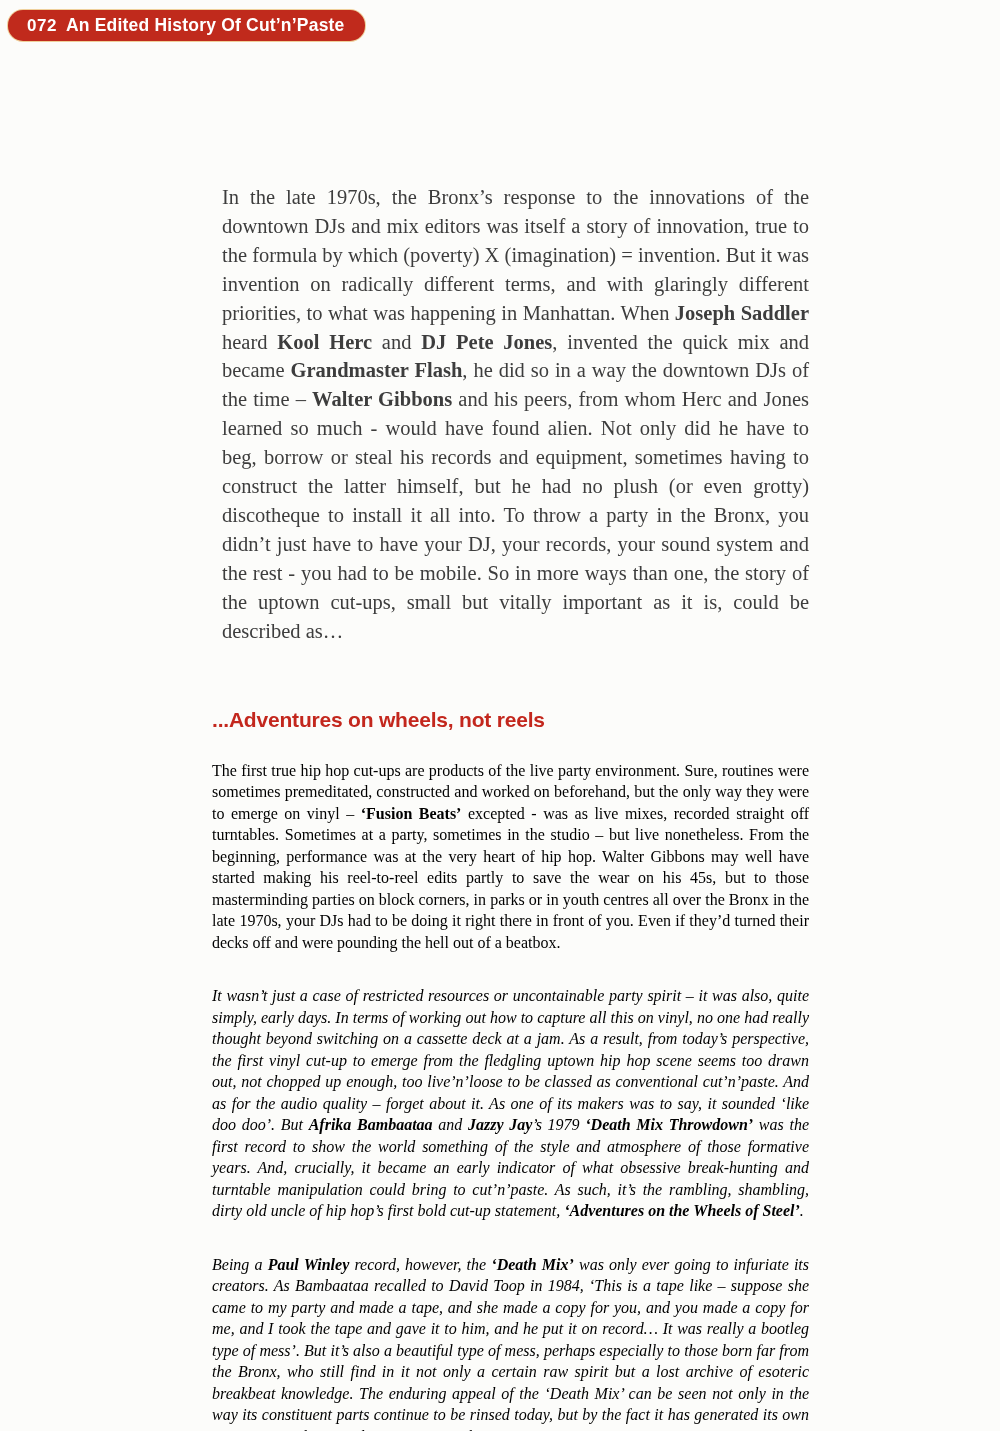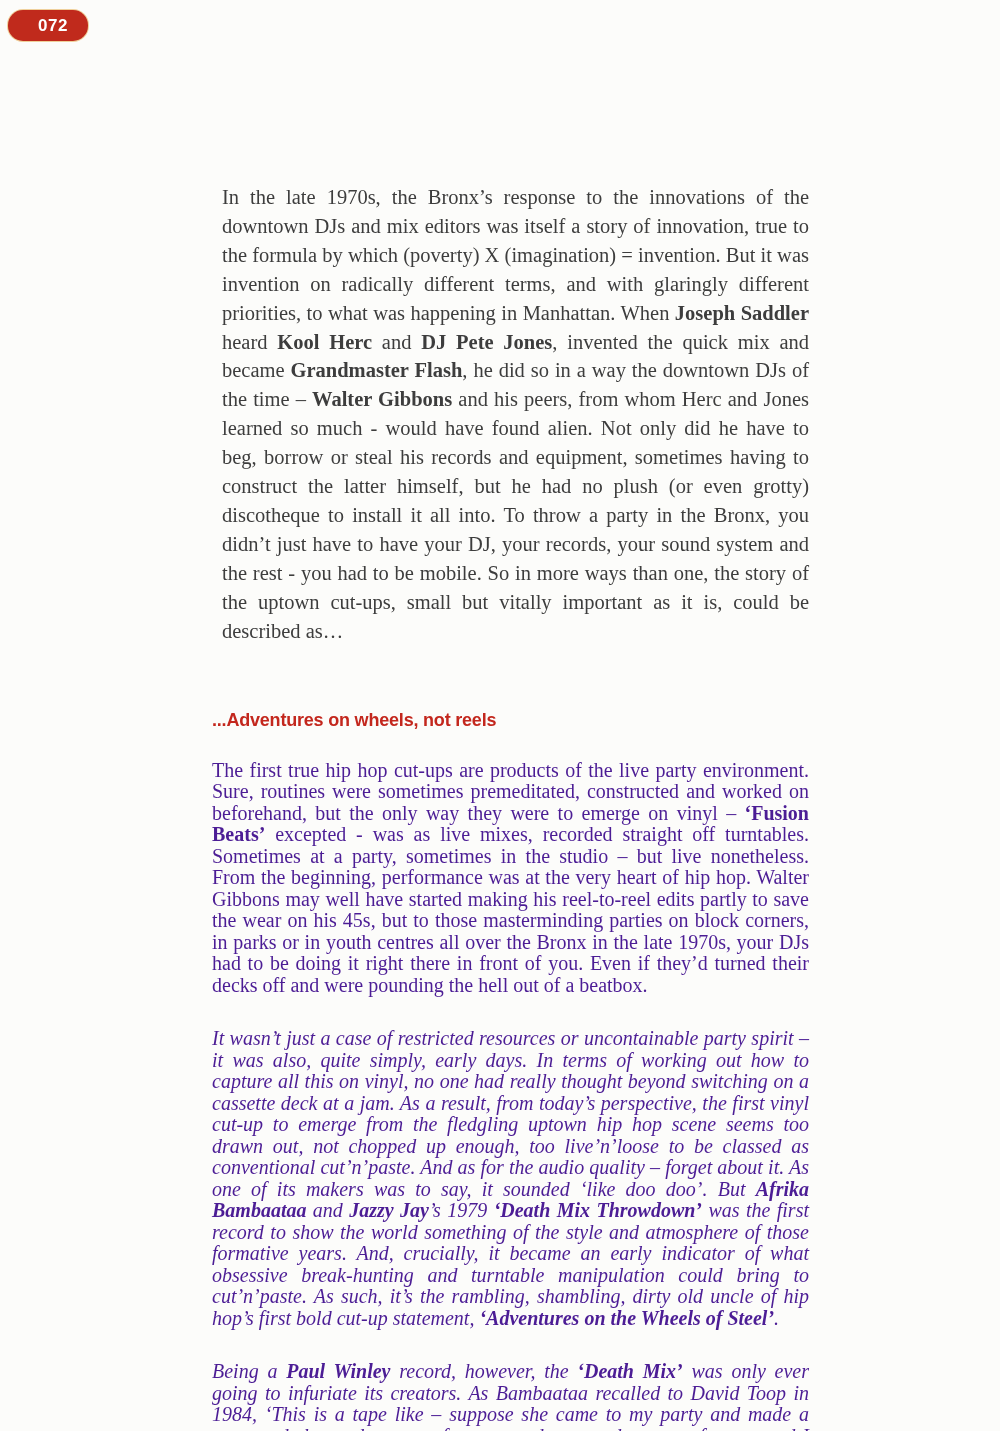--- a/index.html
+++ b/index.html
@@ -16,21 +16,21 @@
     font-family: "Liberation Serif", serif;
   }
   .badge {
     position: absolute;
     left: 8px;
     top: 10px;
     height: 31px;
     display: inline-flex;
     align-items: center;
     gap: 9px;
-    padding: 0 20px 0 30px;
+    padding: 0 20px 0 19px;
     background: #c02a1c;
     border-radius: 15px;
     box-shadow: 0 0 0 1px rgba(224, 156, 40, 0.45);
     font-family: "Liberation Sans", sans-serif;
     font-weight: bold;
     color: #ffffff;
   }
   .badge-num {
     font-size: 17px;
     letter-spacing: 0.5px;
@@ -59,42 +59,43 @@
     margin: 23px 0 0 10px;
     font-size: 20.5px;
     line-height: 28.9px;
     color: #3d3d3d;
     text-align: justify;
   }
   h2.sub {
     margin: 63px 0 0 0;
     font-family: "Liberation Sans", sans-serif;
     font-weight: bold;
-    font-size: 18px;
+    font-size: 21px;
     line-height: 22px;
     letter-spacing: -0.2px;
     color: #c3271d;
   }
   p.small {
     margin: 29px 0 0 0;
-    font-size: 20px;
+    font-size: 16px;
     line-height: 21.5px;
-    color: #4c1d95;
+    color: #000000;
     text-align: justify;
   }
   p.small + p.small { margin-top: 32px; font-style: italic; }
   b { font-weight: bold; }
 </style>
 </head>
 <body>
 
 <div class="page">
 
   <div class="badge">
     <span class="badge-num">072</span>
+    <span class="badge-title">An Edited History Of Cut’n’Paste</span>
   </div>
 
   <div class="content">
 
     <h1 class="title">
     </h1>
 
     <p class="intro"><span>In the late 1970s, the Bronx’s response to the innovations of the downtown DJs and mix editors was itself a story of innovation, true to the formula by which (poverty) X (imagination) = invention. But it was invention on radically different terms, and with glaringly different priorities, to what was happening in Manhattan. When </span><b>Joseph Saddler</b><span> heard </span><b>Kool Herc</b><span> and </span><b>DJ Pete Jones</b><span>, invented the quick mix and became </span><b>Grandmaster Flash</b><span>, he did so in a way the downtown DJs of the time – </span><b>Walter Gibbons</b><span> and his peers, from whom Herc and Jones learned so much - would have found alien. Not only did he have to beg, borrow or steal his records and equipment, sometimes having to construct the latter himself, but he had no plush (or even grotty) discotheque to install it all into. To throw a party in the Bronx, you didn’t just have to have your DJ, your records, your sound system and the rest - you had to be mobile. So in more ways than one, the story of the uptown cut-ups, small but vitally important as it is, could be described as…</span></p>
 
     <h2 class="sub">...Adventures on wheels, not reels</h2>

